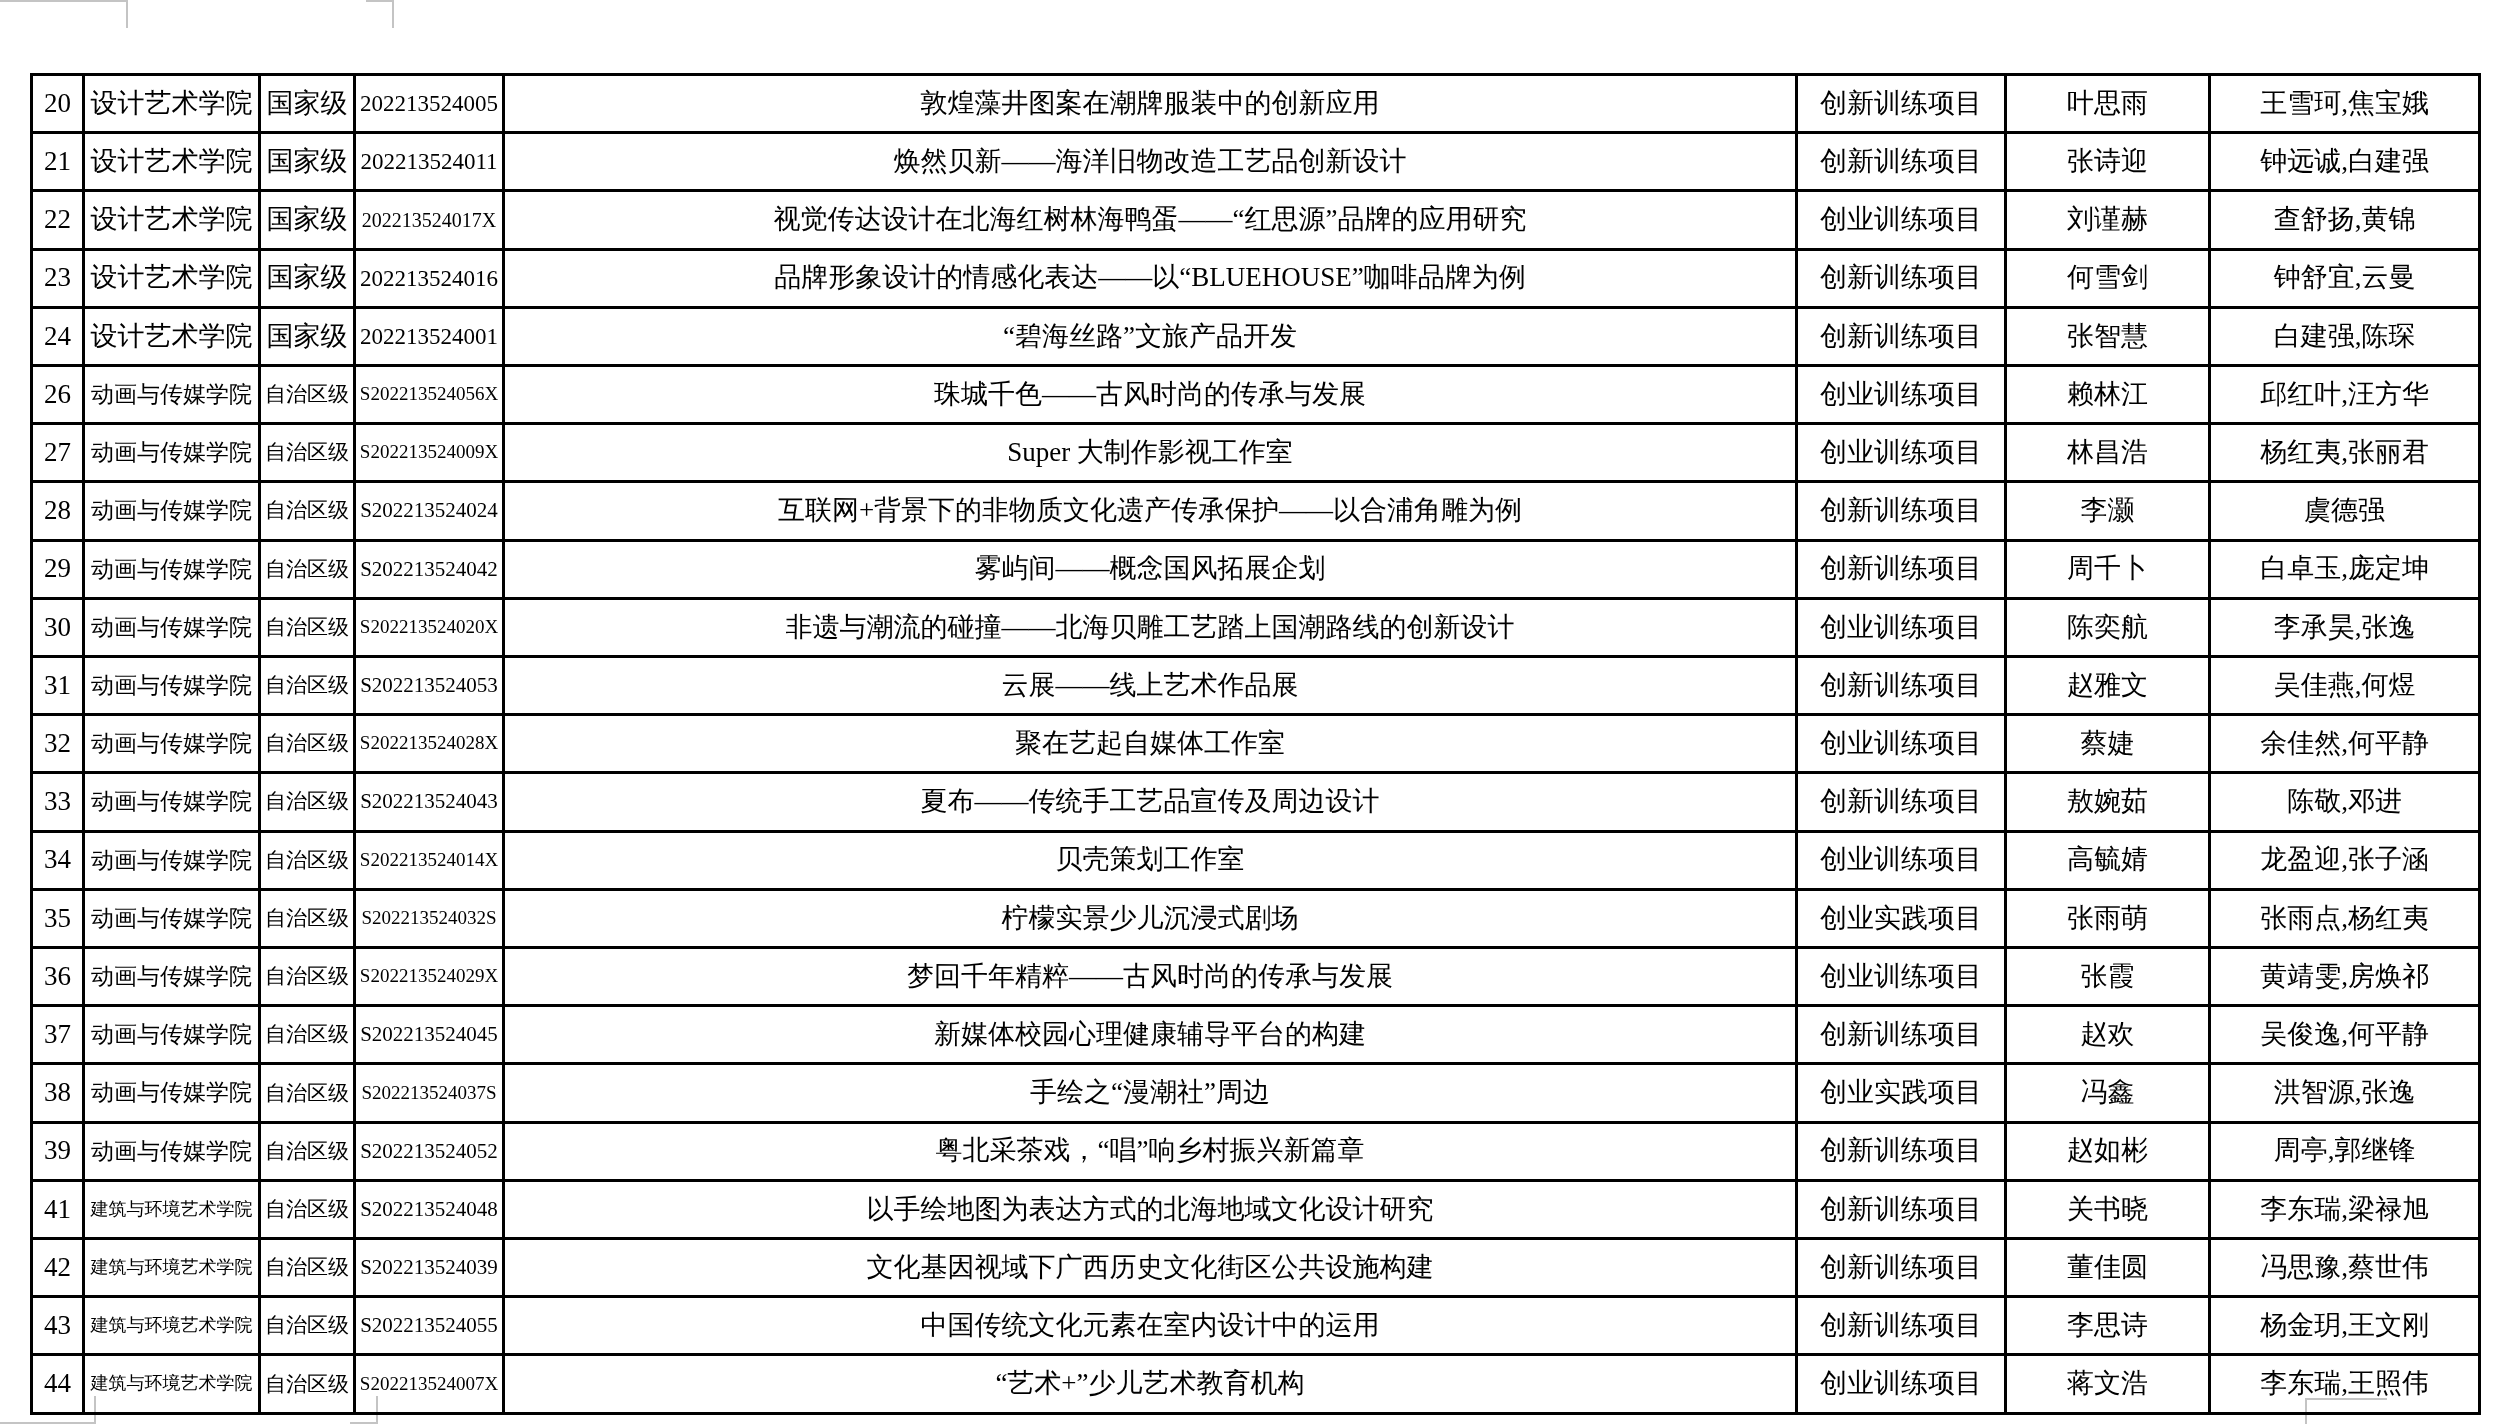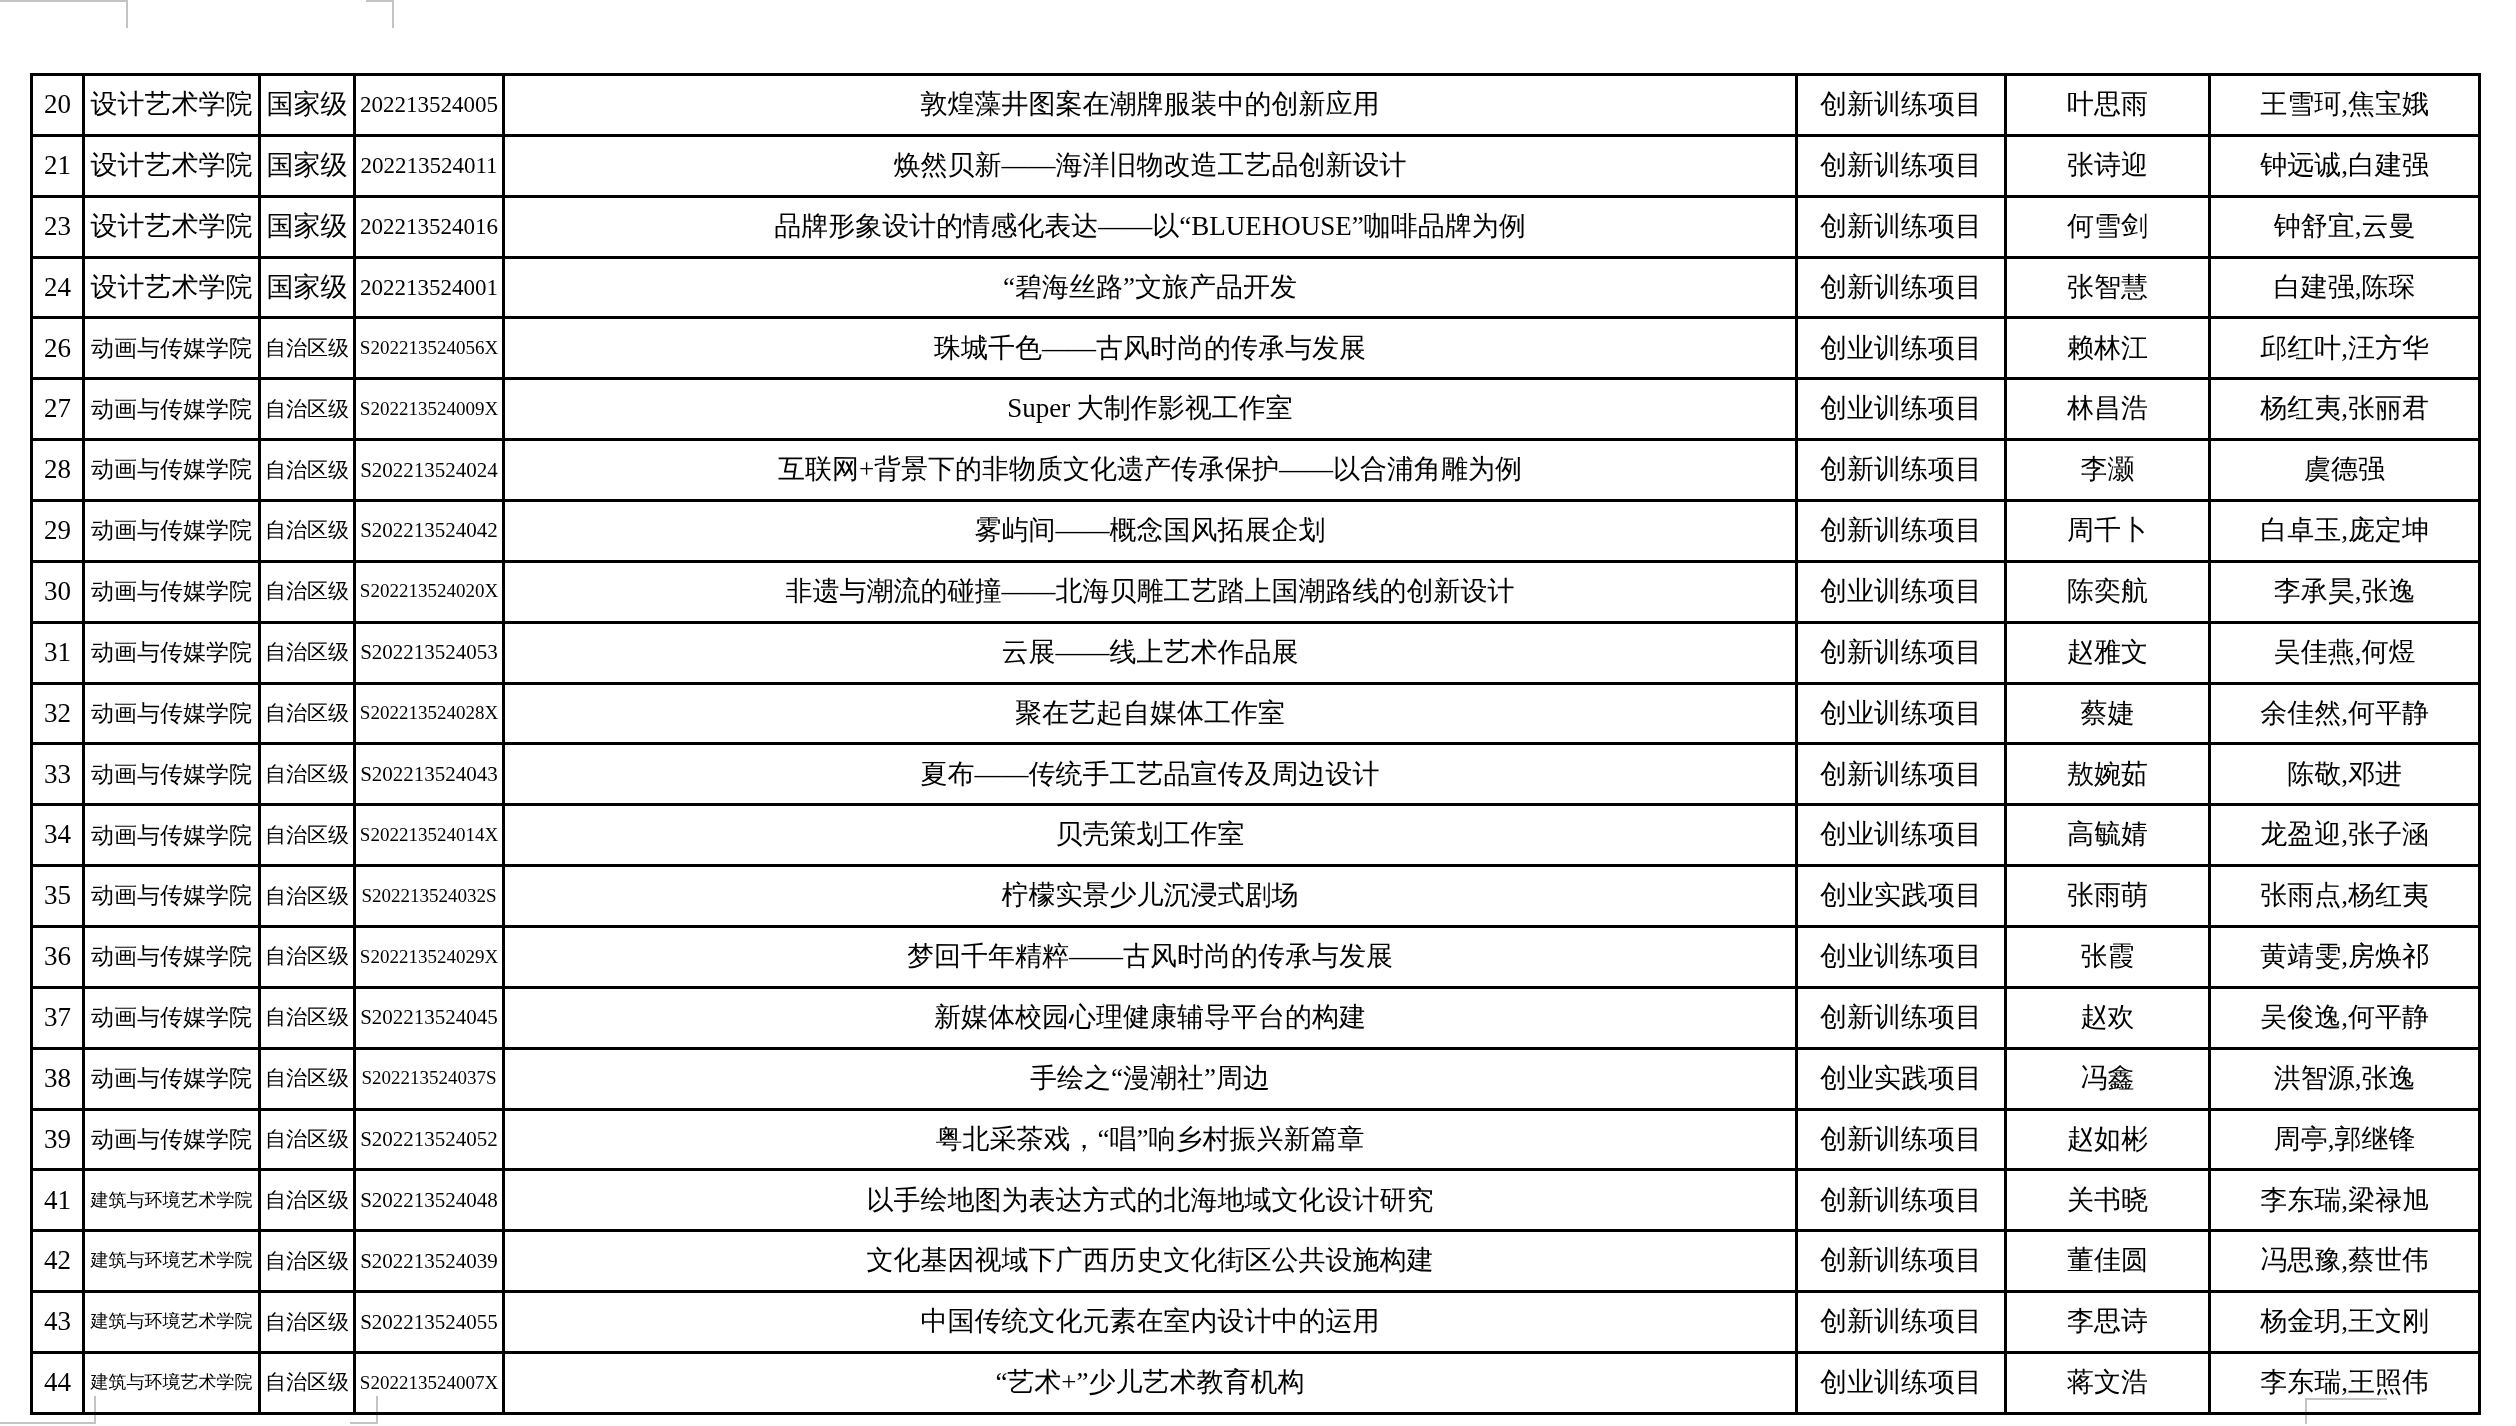--- a/index.html
+++ b/index.html
@@ -92,20 +92,30 @@
           <td>21</td>
           <td>设计艺术学院</td>
           <td>国家级</td>
           <td style="font-size: 23px;">202213524011</td>
           <td>焕然贝新——海洋旧物改造工艺品创新设计</td>
           <td>创新训练项目</td>
           <td>张诗迎</td>
           <td>钟远诚,白建强</td>
         </tr>
         <tr>
+          <td>22</td>
+          <td>设计艺术学院</td>
+          <td>国家级</td>
+          <td style="font-size: 20px;">202213524017X</td>
+          <td>视觉传达设计在北海红树林海鸭蛋——“红思源”品牌的应用研究</td>
+          <td>创业训练项目</td>
+          <td>刘谨赫</td>
+          <td>查舒扬,黄锦</td>
+        </tr>
+        <tr>
           <td>23</td>
           <td>设计艺术学院</td>
           <td>国家级</td>
           <td style="font-size: 23px;">202213524016</td>
           <td>品牌形象设计的情感化表达——以“BLUEHOUSE”咖啡品牌为例</td>
           <td>创新训练项目</td>
           <td>何雪剑</td>
           <td>钟舒宜,云曼</td>
         </tr>
         <tr>

